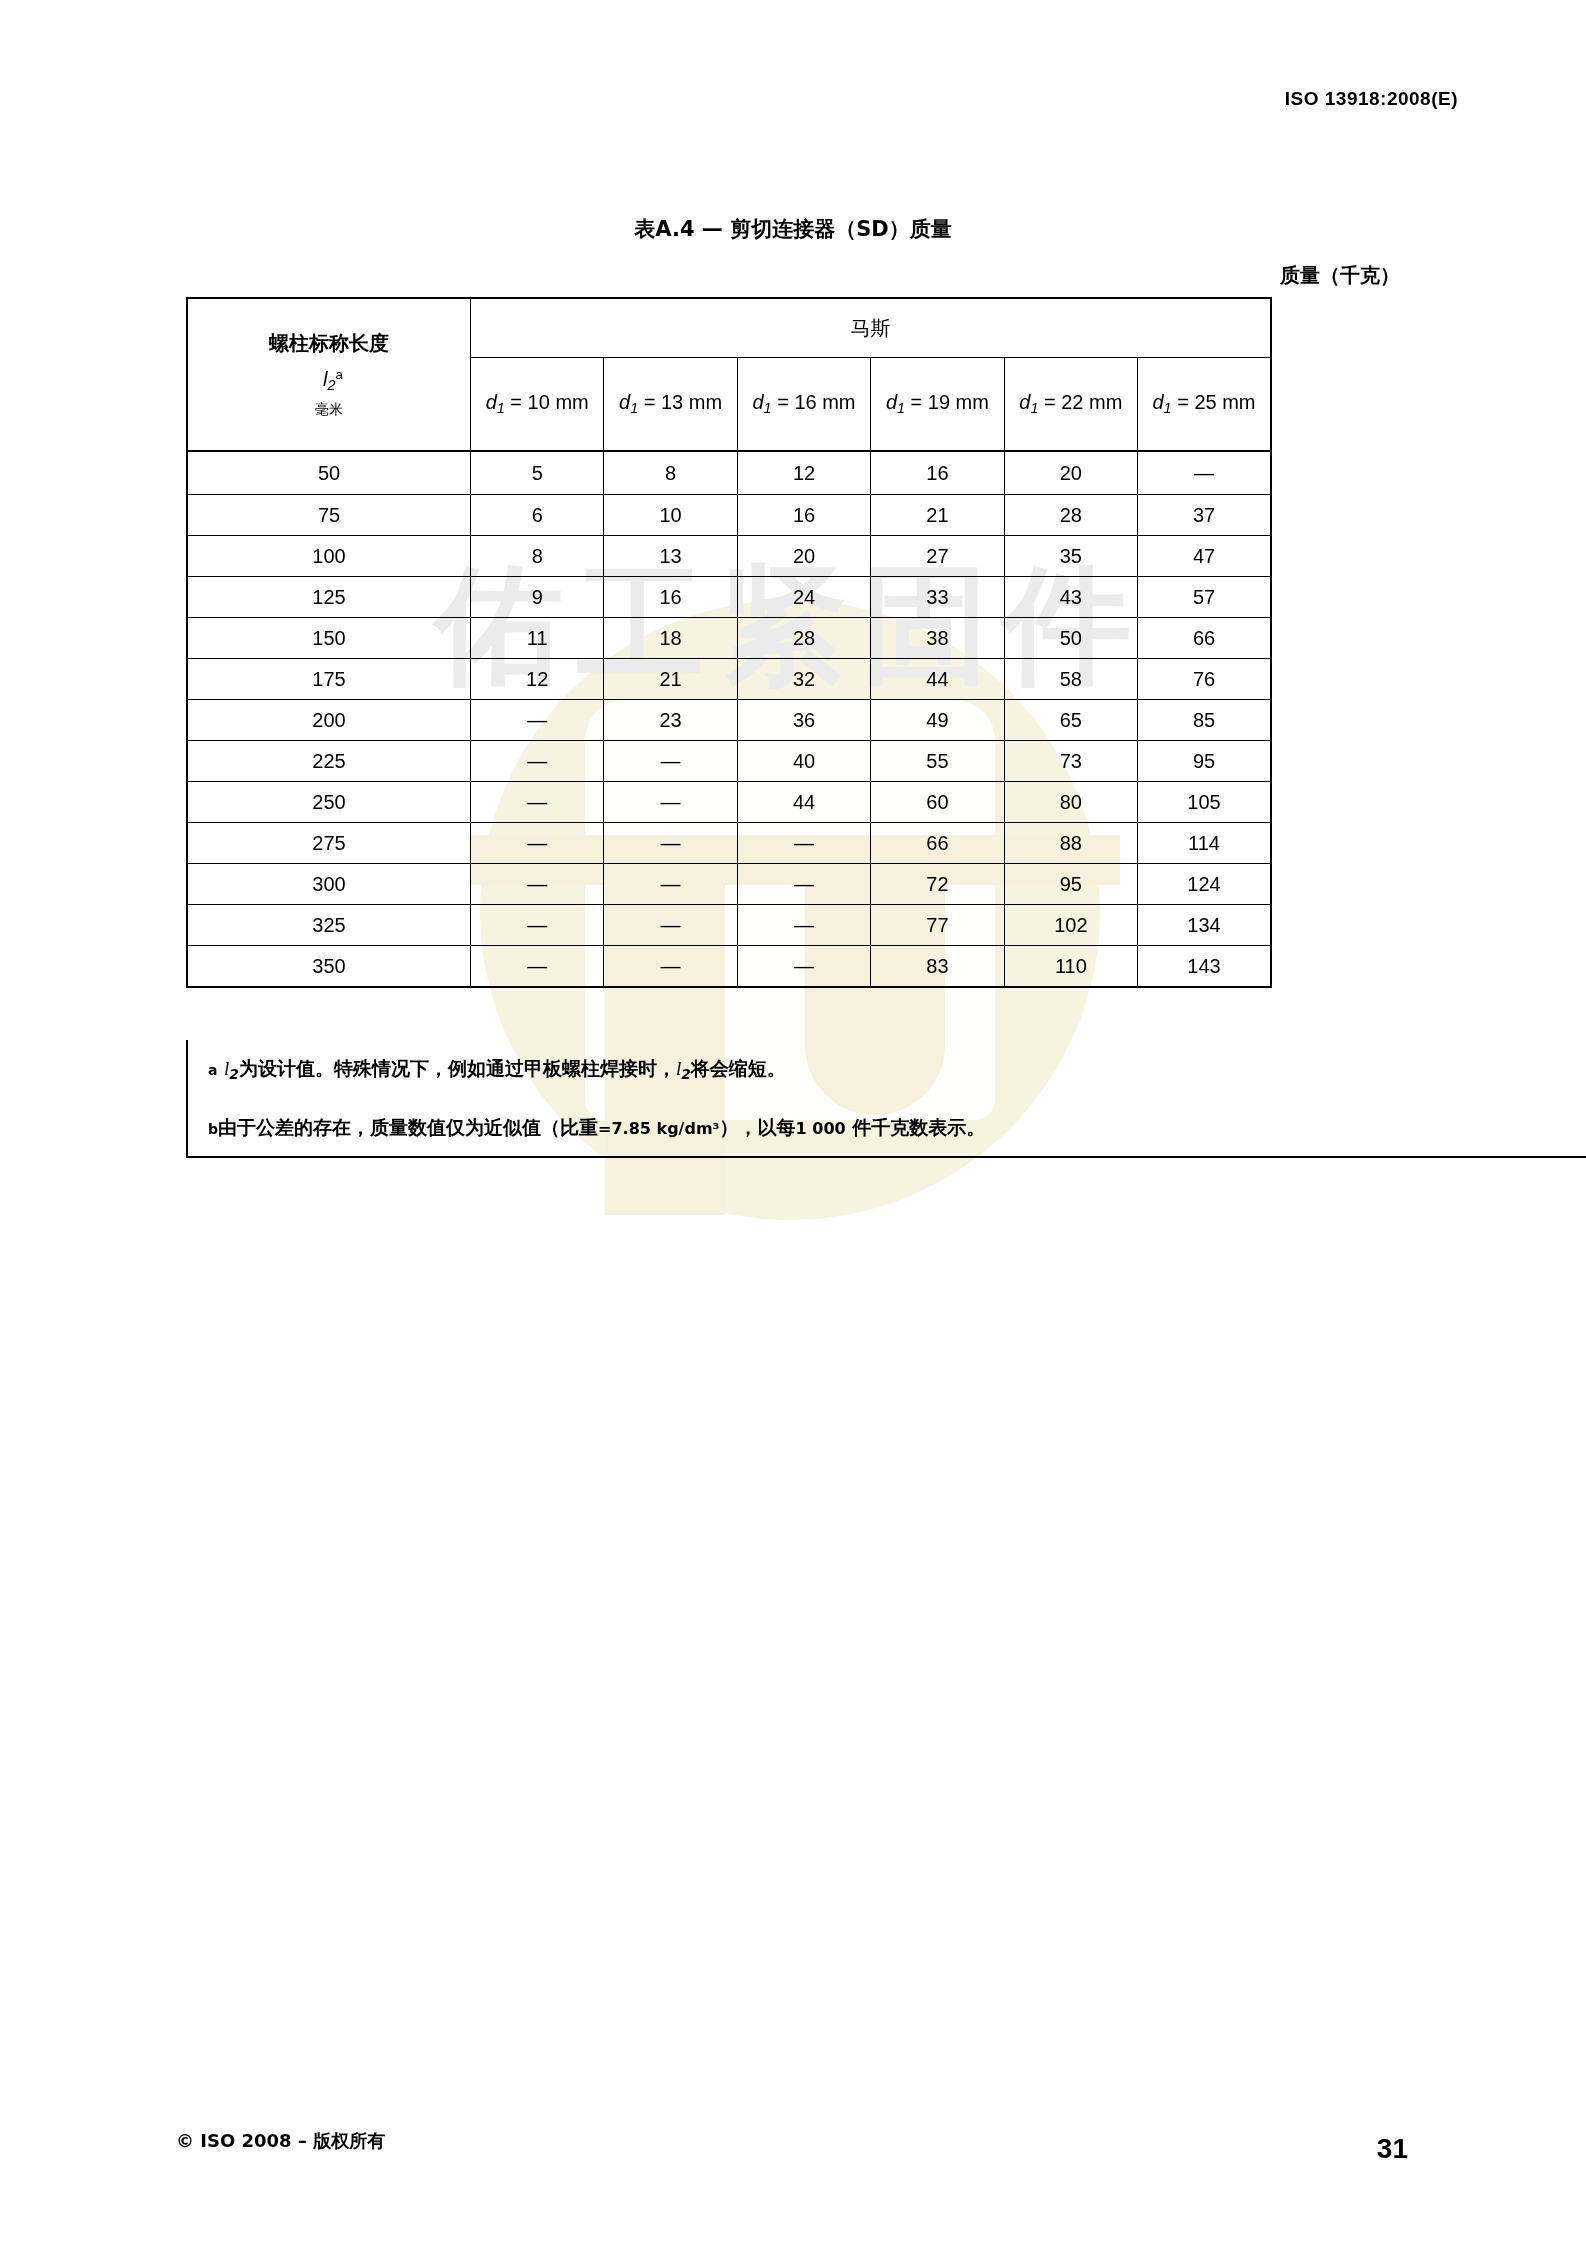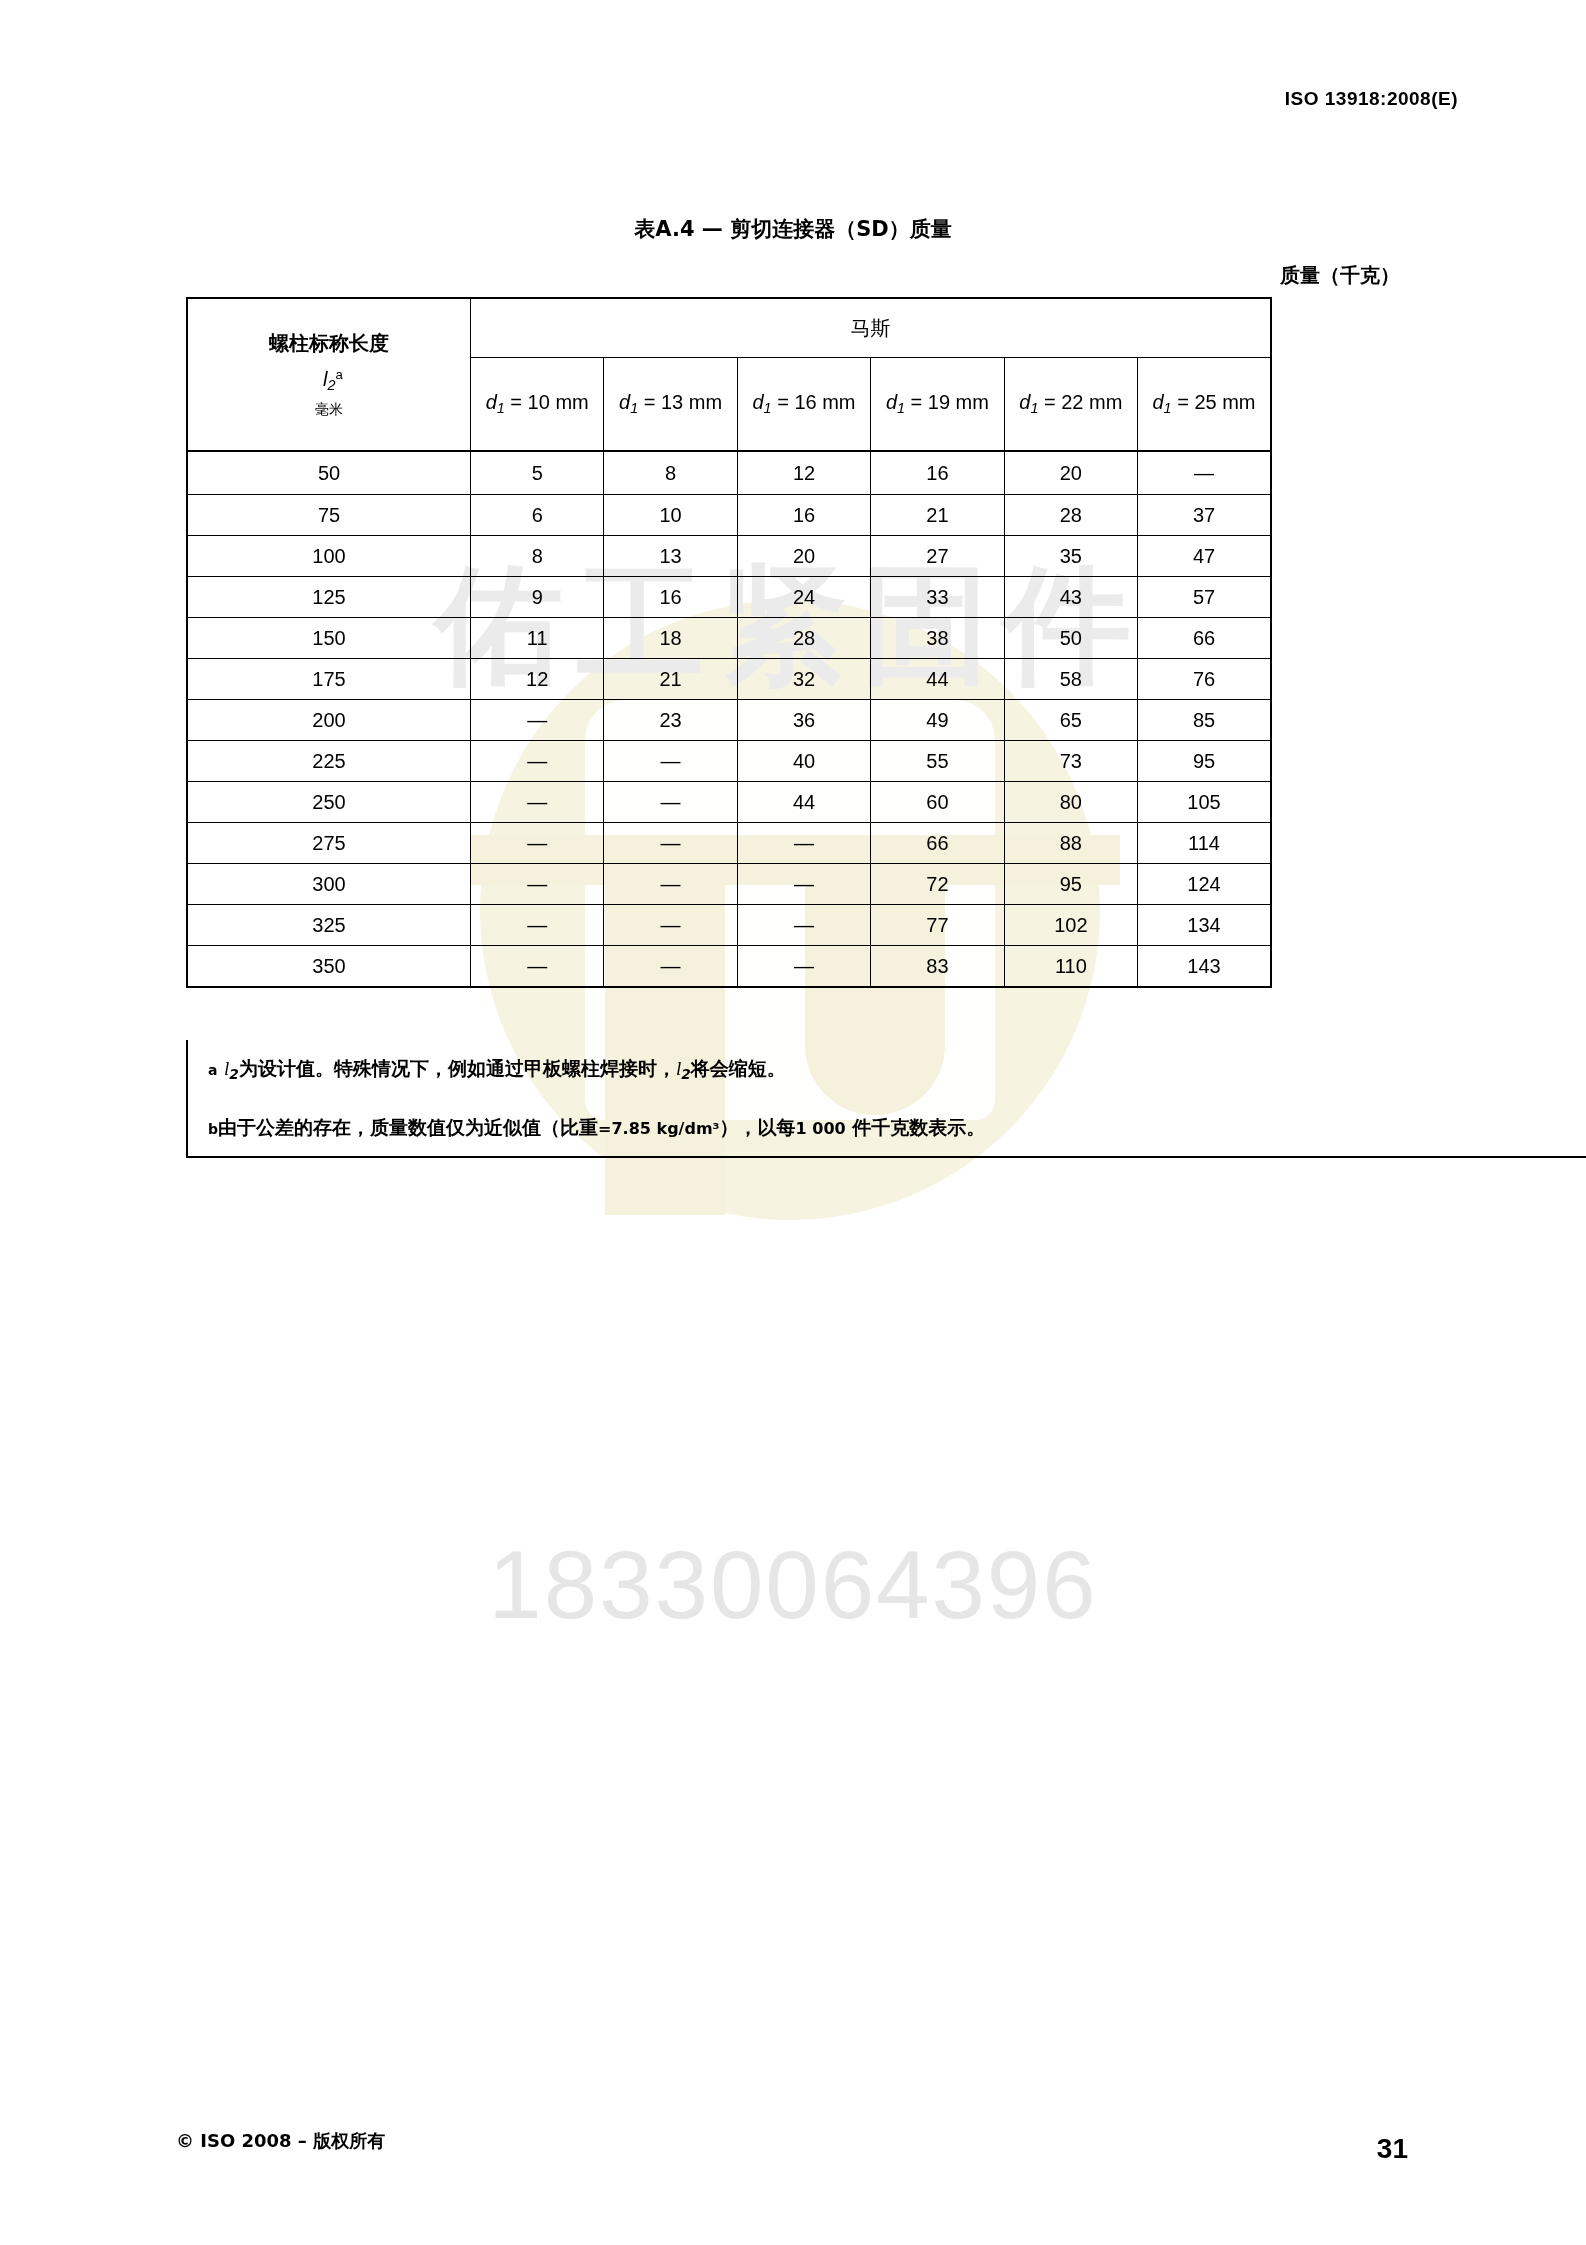--- a/index.html
+++ b/index.html
@@ -257,21 +257,20 @@
 
 <div class="page">
 
   <div class="watermark">
     <div class="wm-circle"></div>
     <div class="wm-inner"></div>
     <div class="wm-bar1"></div>
     <div class="wm-bar2"></div>
     <div class="wm-bar3"></div>
     <div class="wm-cjk">佑工紧固件</div>
-    <div class="wm-phone">18330064396</div>
   </div>
 
   <div class="doc-header">ISO 13918:2008(E)</div>
 
   <div class="content">
 
     <div class="table-title">表A.4 — 剪切连接器（SD）质量</div>
     <div class="units-label">质量（千克）</div>
 
     <table class="main">

